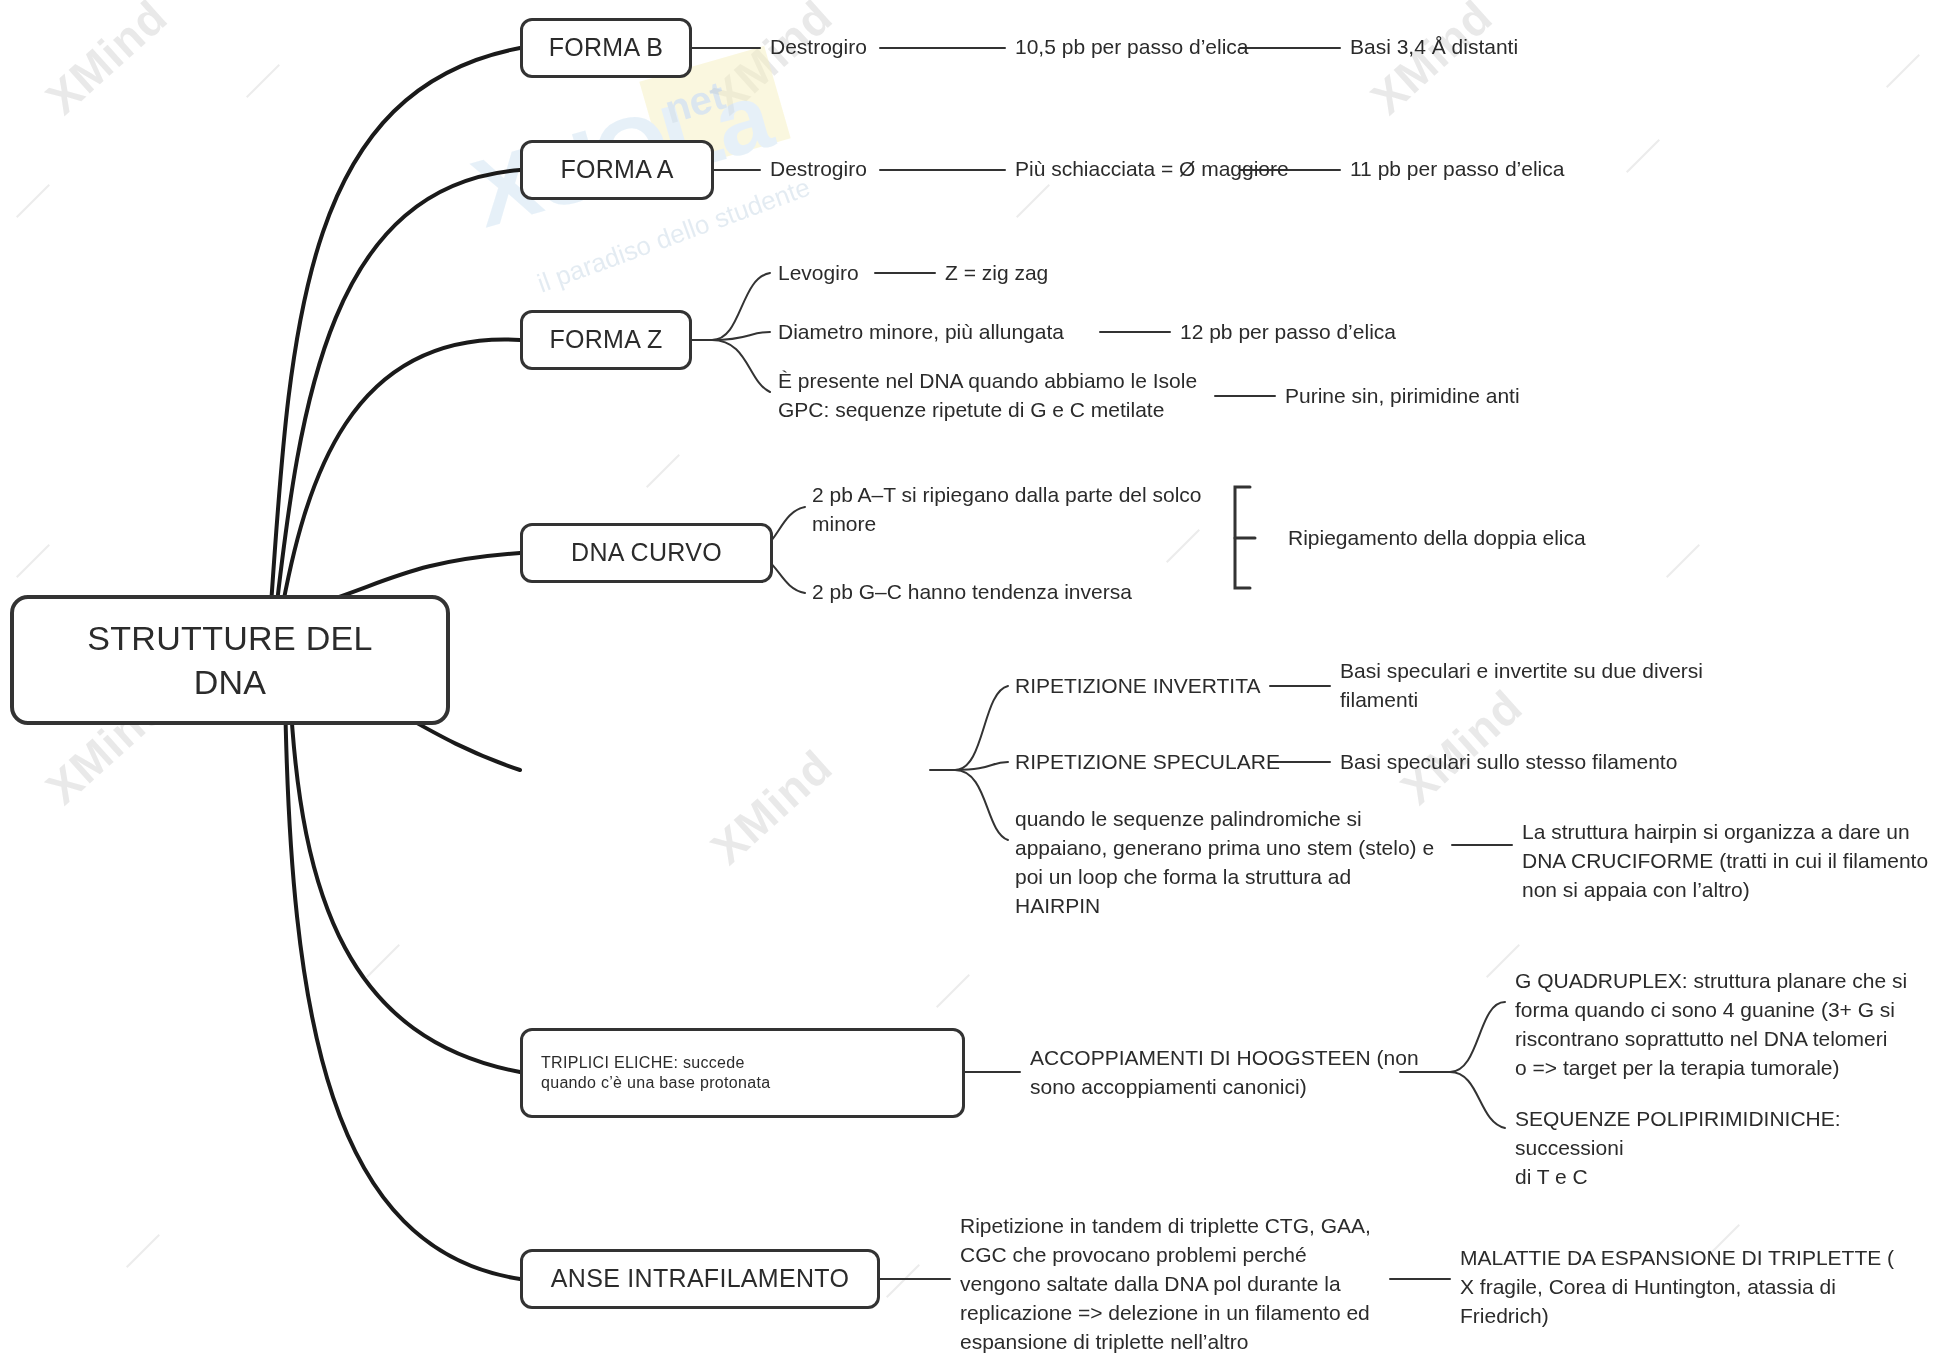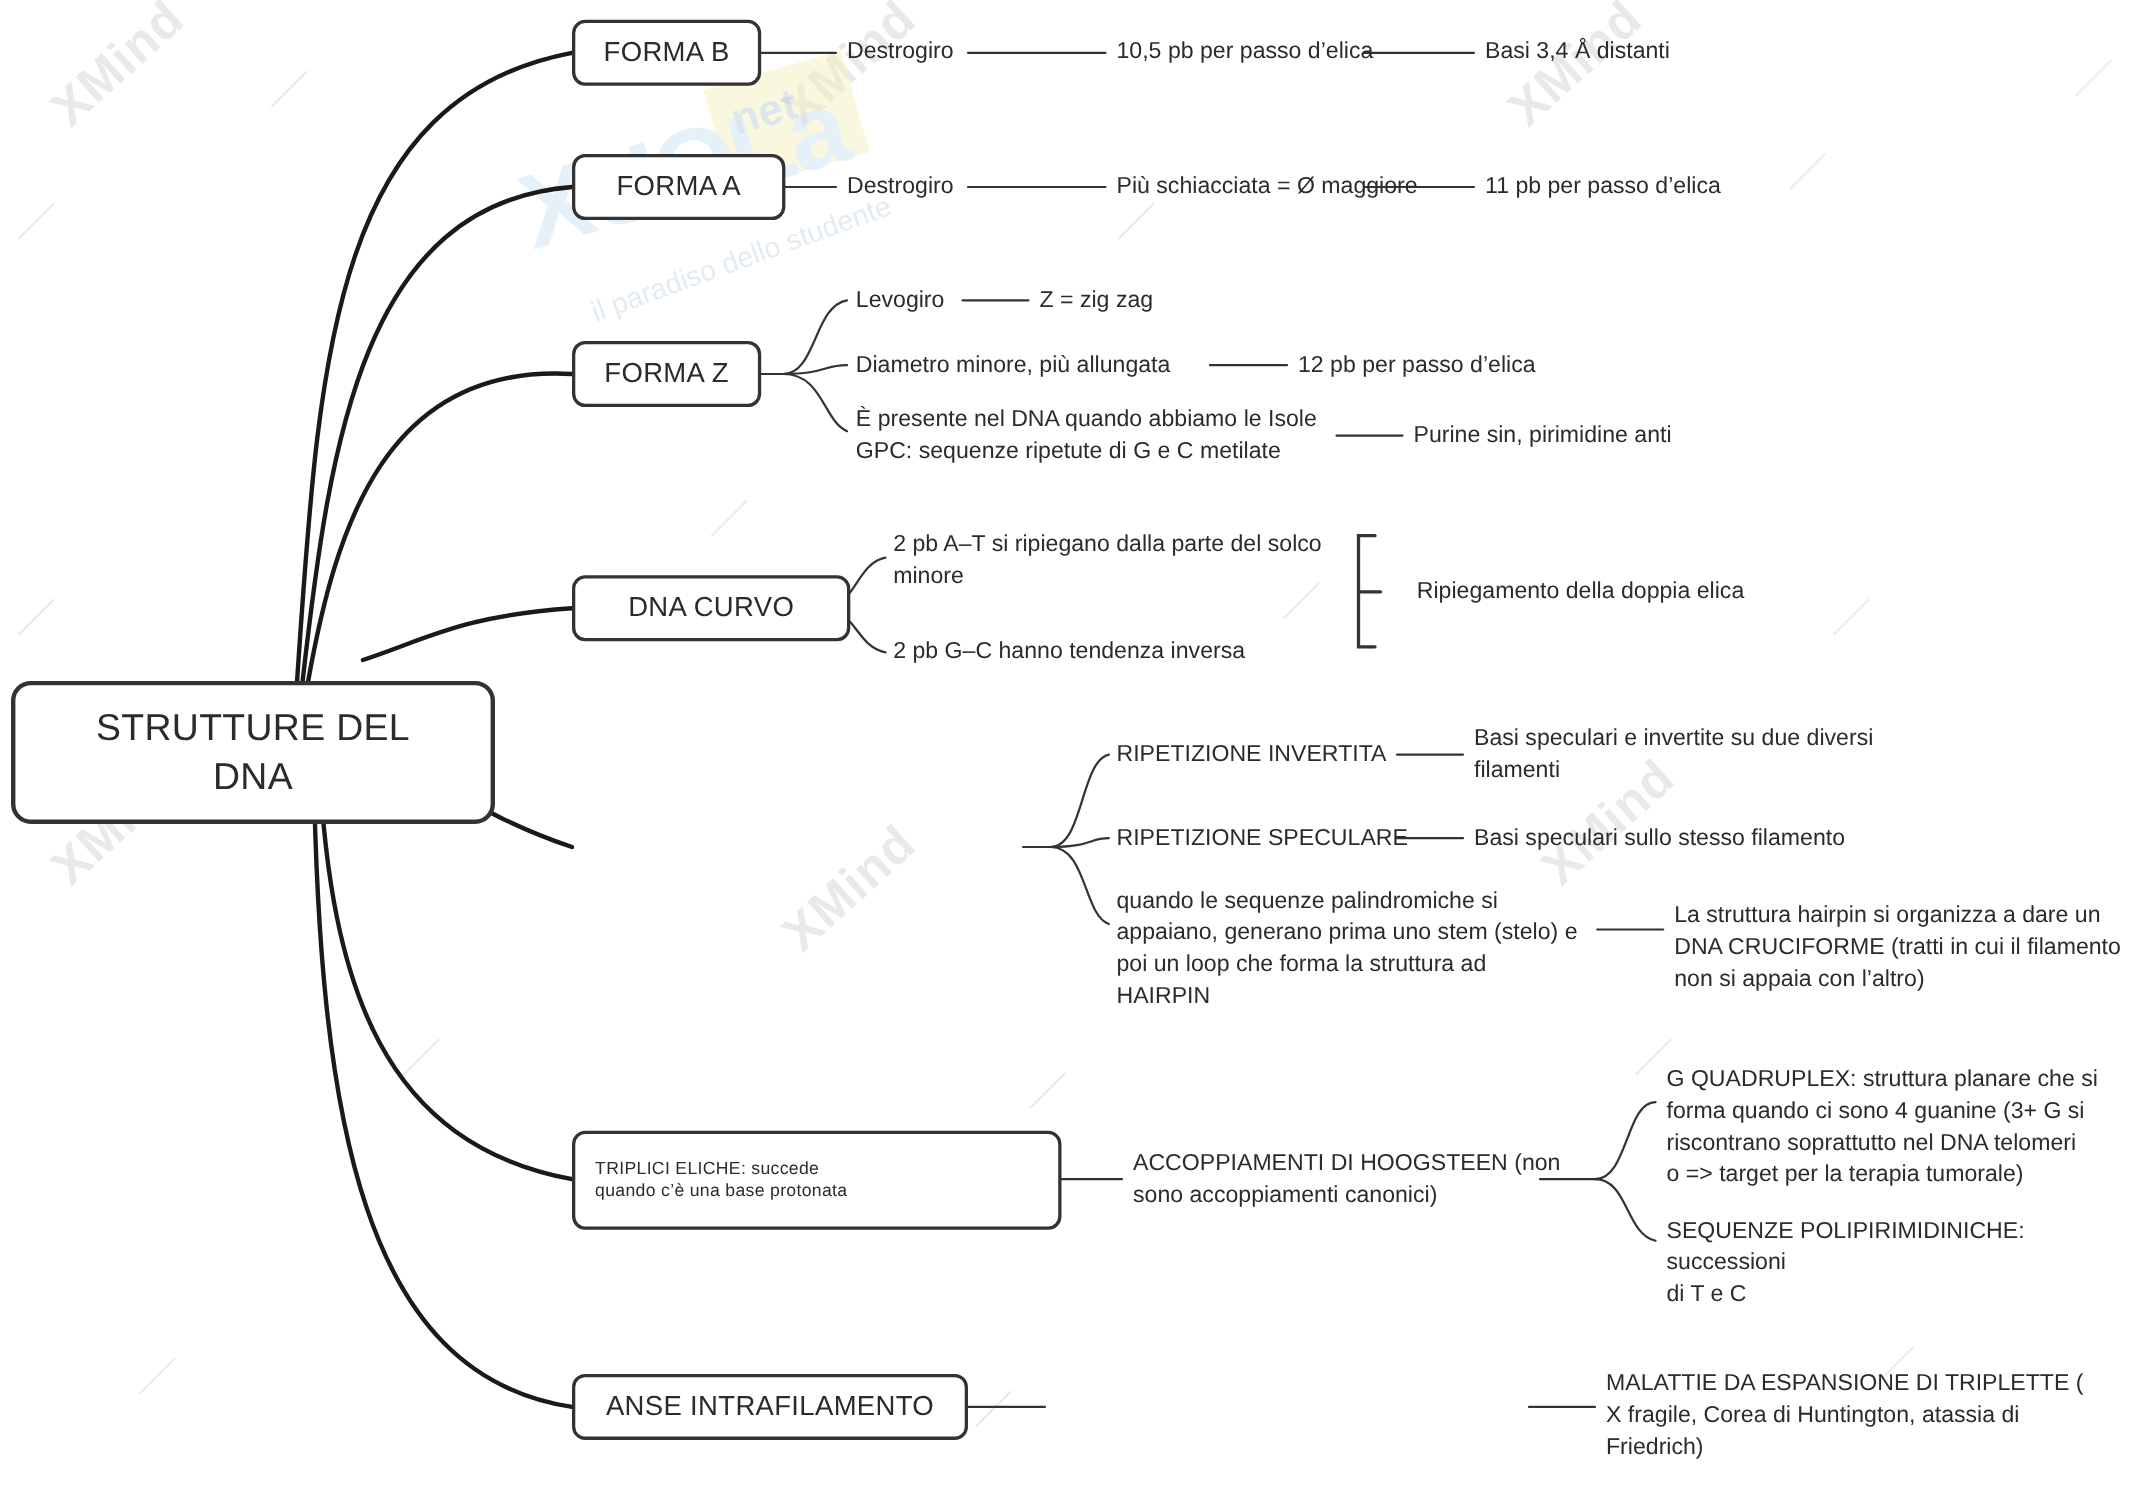--- a/index.html
+++ b/index.html
@@ -232,21 +232,21 @@
 
       <path d="M1400,1072 L1450,1072"></path>
       <path d="M1450,1072 C1480,1072 1478,1002 1505,1002"></path>
       <path d="M1450,1072 C1480,1072 1478,1122 1505,1128"></path>
 
       <path d="M880,1279 L950,1279"></path>
       <path d="M1390,1279 L1450,1279"></path>
     </g>
   </svg>
 
-  <div class="node root" style="left:10px; top:595px; width:440px; height:130px; white-space:pre-line;margin-top:24px;">STRUTTURE DEL
+  <div class="node root" style="left:10px; top:595px; width:440px; height:130px; white-space:pre-line;">STRUTTURE DEL
 DNA</div>
 
   <div class="node topic" style="left:520px; top:18px; width:172px; height:60px;">FORMA B</div>
 
   <div class="node topic" style="left:520px; top:140px; width:194px; height:60px;">FORMA A</div>
 
   <div class="node topic" style="left:520px; top:310px; width:172px; height:60px;">FORMA Z</div>
 
   <div class="node topic" style="left:520px; top:523px; width:253px; height:60px;">DNA CURVO</div>
 
@@ -292,17 +292,22 @@
 
   <div class="lab" style="left:1030px; top:1044px;">ACCOPPIAMENTI DI HOOGSTEEN (non
 sono accoppiamenti canonici)</div>
   <div class="lab" style="left:1515px; top:967px;">G QUADRUPLEX: struttura planare che si
 forma quando ci sono 4 guanine (3+ G si
 riscontrano soprattutto nel DNA telomeri
 o =&gt; target per la terapia tumorale)</div>
   <div class="lab" style="left:1515px; top:1105px;">SEQUENZE POLIPIRIMIDINICHE: successioni
 di T e C</div>
 
+  <div class="lab" style="left:960px; top:1212px;">Ripetizione in tandem di triplette CTG, GAA,
+CGC che provocano problemi perché
+vengono saltate dalla DNA pol durante la
+replicazione =&gt; delezione in un filamento ed
+espansione di triplette nell’altro</div>
   <div class="lab" style="left:1460px; top:1244px;">MALATTIE DA ESPANSIONE DI TRIPLETTE (
 X fragile, Corea di Huntington, atassia di
 Friedrich)</div>
 
 </div>
 
 </body></html>

